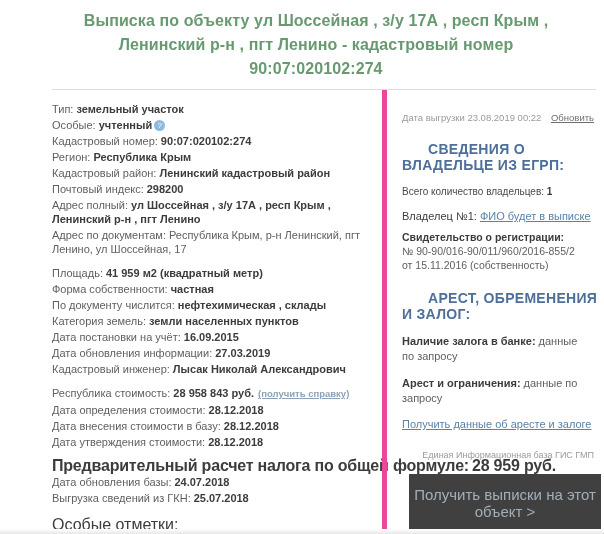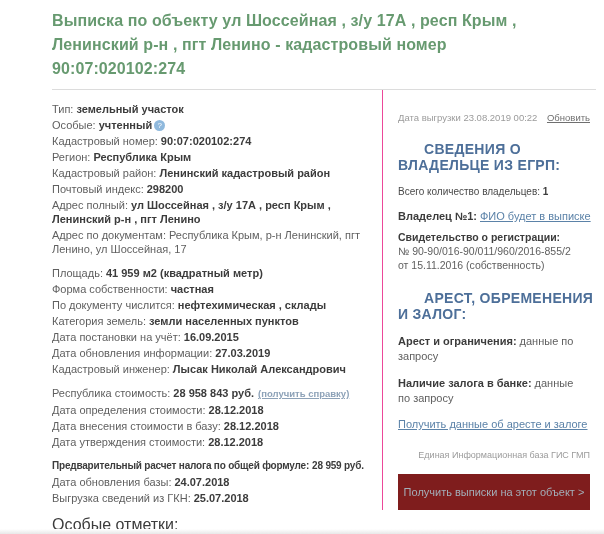--- a/index.html
+++ b/index.html
@@ -8,40 +8,40 @@
     width:604px; height:534px;
     font-family:"Liberation Sans", sans-serif;
     color:#5f5f5f; overflow:hidden; position:relative;
   }
   .page { width:604px; height:534px; position:relative; background:#fff; }
 
   
   .header { padding:9px 10px 8px 52px; }
   .title {
     color:#679a70; font-size:16px; font-weight:700;
-    line-height:24px; width:528px; letter-spacing:.1px;
+    line-height:24px; width:528px; letter-spacing:.1px;text-align:center;
   }
   .h-divider { margin-left:52px; width:544px; border-top:1px solid #dcdcdc; }
 
   
   .content { display:flex; margin-left:52px; align-items:flex-start; }
   .left-col { width:330px; padding-top:12px; }
   .right-col {
     width:212px; padding:22px 0 0 15px;
-    border-left:1px solid #ec4899; min-height:420px;
+    border-left:5px solid #ec4899; min-height:420px;
   }
 
   
   .row { font-size:11px; line-height:14px; margin-bottom:2px; color:#5f5f5f; }
   .row .lbl { margin-right:3px;margin-top:25px; }
   .row .val { font-weight:700; color:#3c3c3c; }
   .row .val.plain { font-weight:400; color:#5f5f5f; }
   .row.gap { margin-top:10px; }
   .row.nowrap { white-space:nowrap; }
-  .row.tight { font-size:10px; letter-spacing:-0.2px; }
+  .row.tight { font-size:16px; letter-spacing:-0.2px; }
   .row .lbl.bold { font-weight:700; color:#3c3c3c; }
   .info-icon {
     display:inline-block; width:11px; height:11px; border-radius:50%;
     background:#8fb9dd; color:#fff; font-size:8px; line-height:11px;
     text-align:center; vertical-align:1px; margin-left:2px; cursor:pointer;
   }
   .cost-link {
     font-size:9.5px; color:#8da2b8; text-decoration:underline;
     margin-left:4px; cursor:pointer;font-weight:bold;
   }
@@ -51,32 +51,32 @@
   .export-row { display:flex; justify-content:space-between; align-items:baseline;
     font-size:9.5px; color:#9b9b9b; width:192px; }
   .refresh-link { color:#6f6f6f; text-decoration:underline; cursor:pointer;text-align:center; }
   .section-header {
     margin-top:18px; width:196px; color:#4d6f99; font-weight:700;
     font-size:14px; line-height:16px; text-indent:26px; letter-spacing:.3px;
   }
   .owners-row { margin-top:13px; font-size:10px; color:#4a4a4a; }
   .owners-row b { color:#3c3c3c; }
   .owner1-row { margin-top:13px; font-size:11px; }
-  .owner1-row .lbl { font-weight:700; color:#3c3c3c; margin-right:3px; }
+  .owner1-row .lbl { font-weight:400; color:#3c3c3c; margin-right:3px; }
   .link-blue { color:#5b82a8; text-decoration:underline; cursor:pointer; }
   .cert-block { margin-top:8px; font-size:10.5px; line-height:14px; color:#5f5f5f; width:196px; }
   .cert-block .lbl { font-weight:700; color:#3c3c3c; }
   .kv-row { margin-top:12px; font-size:11px; line-height:15px; width:190px; color:#5f5f5f; }
   .kv-row .lbl { font-weight:700; color:#3c3c3c; margin-right:3px; }
   .arrest-link { display:inline-block; margin-top:12px; font-size:11px;text-align:center; }
   .gis-note { margin-top:18px; width:192px; text-align:right; font-size:9px; color:#9b9b9b; }
   .extract-btn {
-    margin-top:14px; width:192px; background:#7f1d1d; border:none;
-    color:#a3aeb8; font-size:11px; text-align:center; padding:12px 4px;
-    cursor:pointer; font-family:"Liberation Sans", sans-serif;
+    margin-top:14px; width:192px; background:#404040; border:none;
+    color:#a3aeb8; font-size:15px; text-align:center; padding:12px 4px;
+    cursor:pointer; font-family:"Liberation Sans", sans-serif;margin-left:7px;
   }
   .bottom-edge { position:absolute; left:0; bottom:0; width:604px; height:5px;
     background:linear-gradient(#ffffff,#e8e8e8); }
 </style>
 </head>
 <body>
 
 <div class="page">
 
   <div class="header">
@@ -181,24 +181,24 @@
 
       <div class="cert-block">
         <div class="lbl">Свидетельство о регистрации:</div>
         <div>№ 90-90/016-90/011/960/2016-855/2</div>
         <div>от 15.11.2016 (собственность)</div>
       </div>
 
       <div class="section-header">АРЕСТ, ОБРЕМЕНЕНИЯ И ЗАЛОГ:</div>
 
       <div class="kv-row">
+        <span class="lbl">Наличие залога в банке:</span><span>данные по запросу</span>
+      </div>
+      <div class="kv-row">
         <span class="lbl">Арест и ограничения:</span><span>данные по запросу</span>
-      </div>
-      <div class="kv-row">
-        <span class="lbl">Наличие залога в банке:</span><span>данные по запросу</span>
       </div>
 
       <span class="link-blue arrest-link">Получить данные об аресте и залоге</span>
 
       <div class="gis-note">Единая Информационная база ГИС ГМП</div>
 
       <button class="extract-btn">Получить выписки на этот объект &gt;</button>
     </div>
 
   </div>

